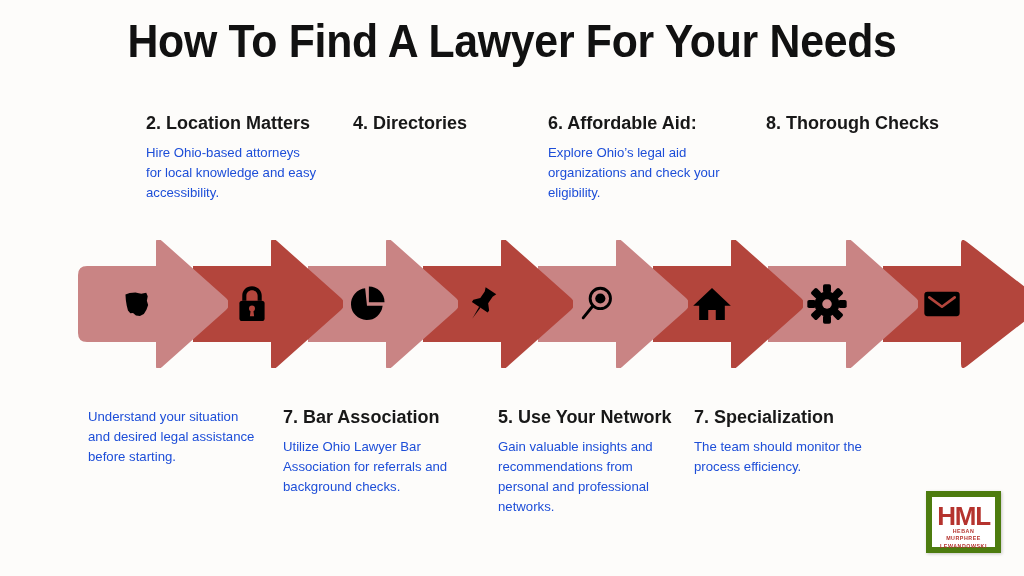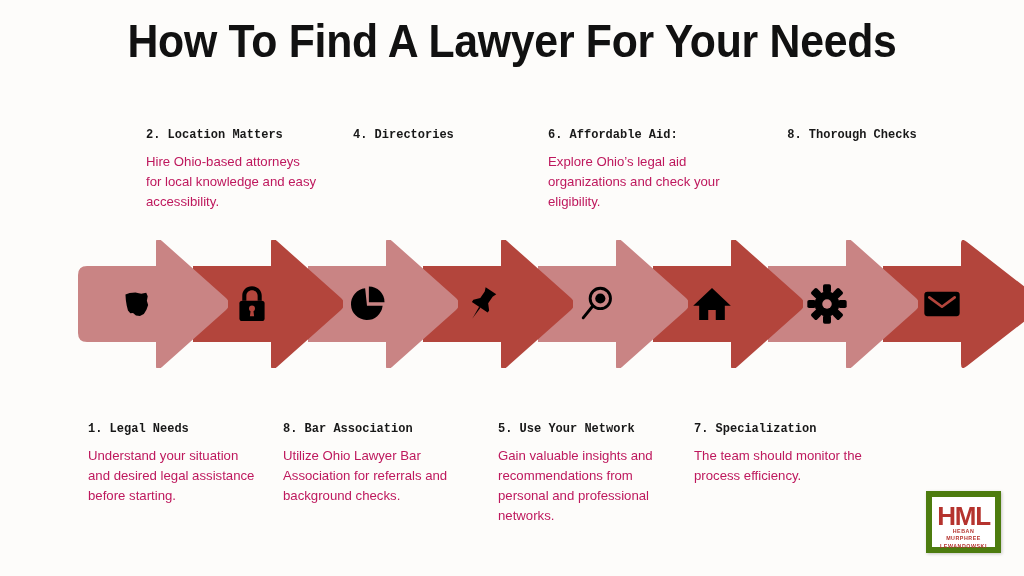--- a/index.html
+++ b/index.html
@@ -31,31 +31,30 @@
     transform-origin: center top;
     white-space: nowrap;
   }
 
   
   .step-block {
     position: absolute;
     width: 172px;
   }
   .step-title {
-    font-size: 12px;
+    font-size: 18px;
     font-weight: bold;
     color: #181818;
-    margin: 16px 0 9px 0;
+    margin: 0 0 9px 0;
     line-height: 1.15;
     white-space: nowrap;
-    font-family: Liberation Mono, monospace;
   }
   .step-desc {
     font-size: 13.2px;
-    color: #be185d;
+    color: #1d4ed8;
     line-height: 1.52;
     margin: 0;
   }
 
   
   .row-top { top: 113px; }
   
   .row-bottom { top: 407px; }
 
   
@@ -263,26 +262,25 @@
       <svg width="38" height="30" viewBox="0 0 38 30">
         <rect x="3" y="4" width="32" height="22" rx="2.8" fill="#000000"></rect>
         <path d="M7.5 9 L19 17.5 L30.5 9" fill="none" stroke="#b3453c" stroke-width="2.4" stroke-linecap="round" stroke-linejoin="round"></path>
       </svg>
     </span>
   </div>
 
 </div>
 
 <div class="step-block row-bottom" style="left:88px;">
-  <p class="step-title">1. Legal Needs</p>
   <p class="step-desc">Understand your situation and desired legal assistance before starting.</p>
 </div>
 
 <div class="step-block row-bottom" style="left:283px;">
-  <p class="step-title">8. Bar Association</p>
+  <p class="step-title">7. Bar Association</p>
   <p class="step-desc">Utilize Ohio Lawyer Bar Association for referrals and background checks.</p>
 </div>
 
 <div class="step-block row-bottom" style="left:498px; width:180px;">
   <p class="step-title">5. Use Your Network</p>
   <p class="step-desc">Gain valuable insights and recommendations from personal and professional networks.</p>
 </div>
 
 <div class="step-block row-bottom" style="left:694px;">
   <p class="step-title">7. Specialization</p>

